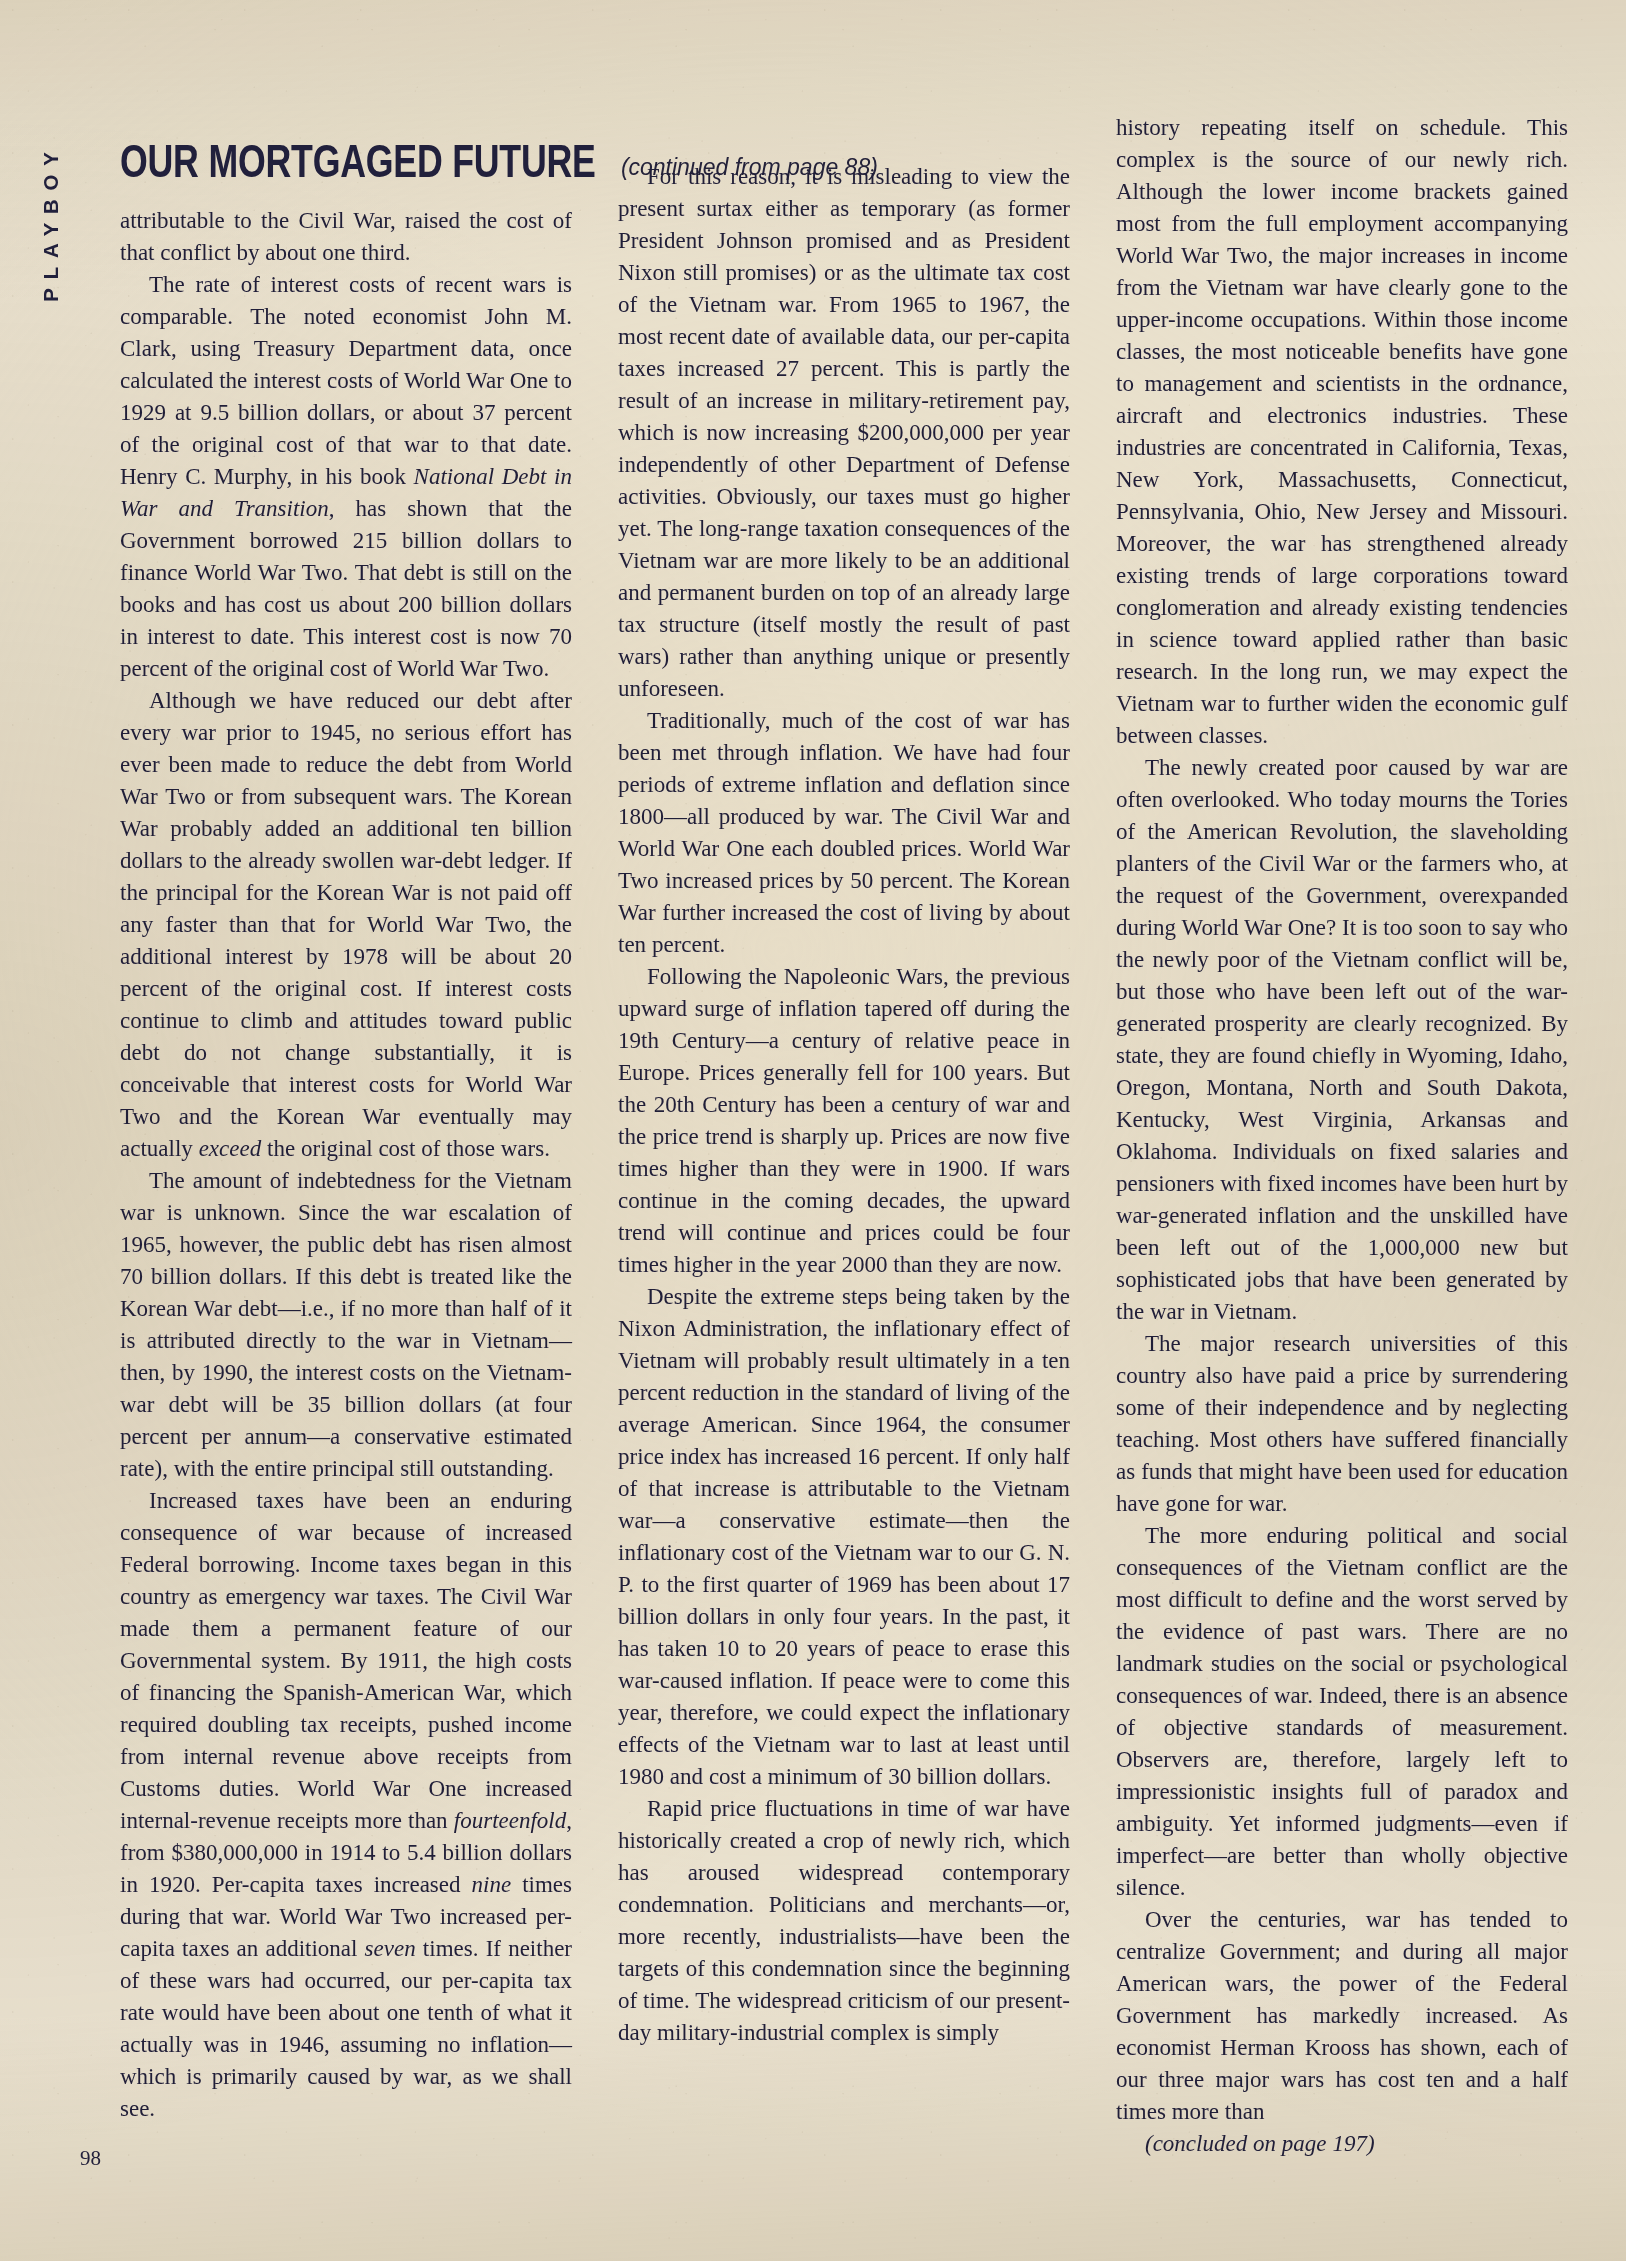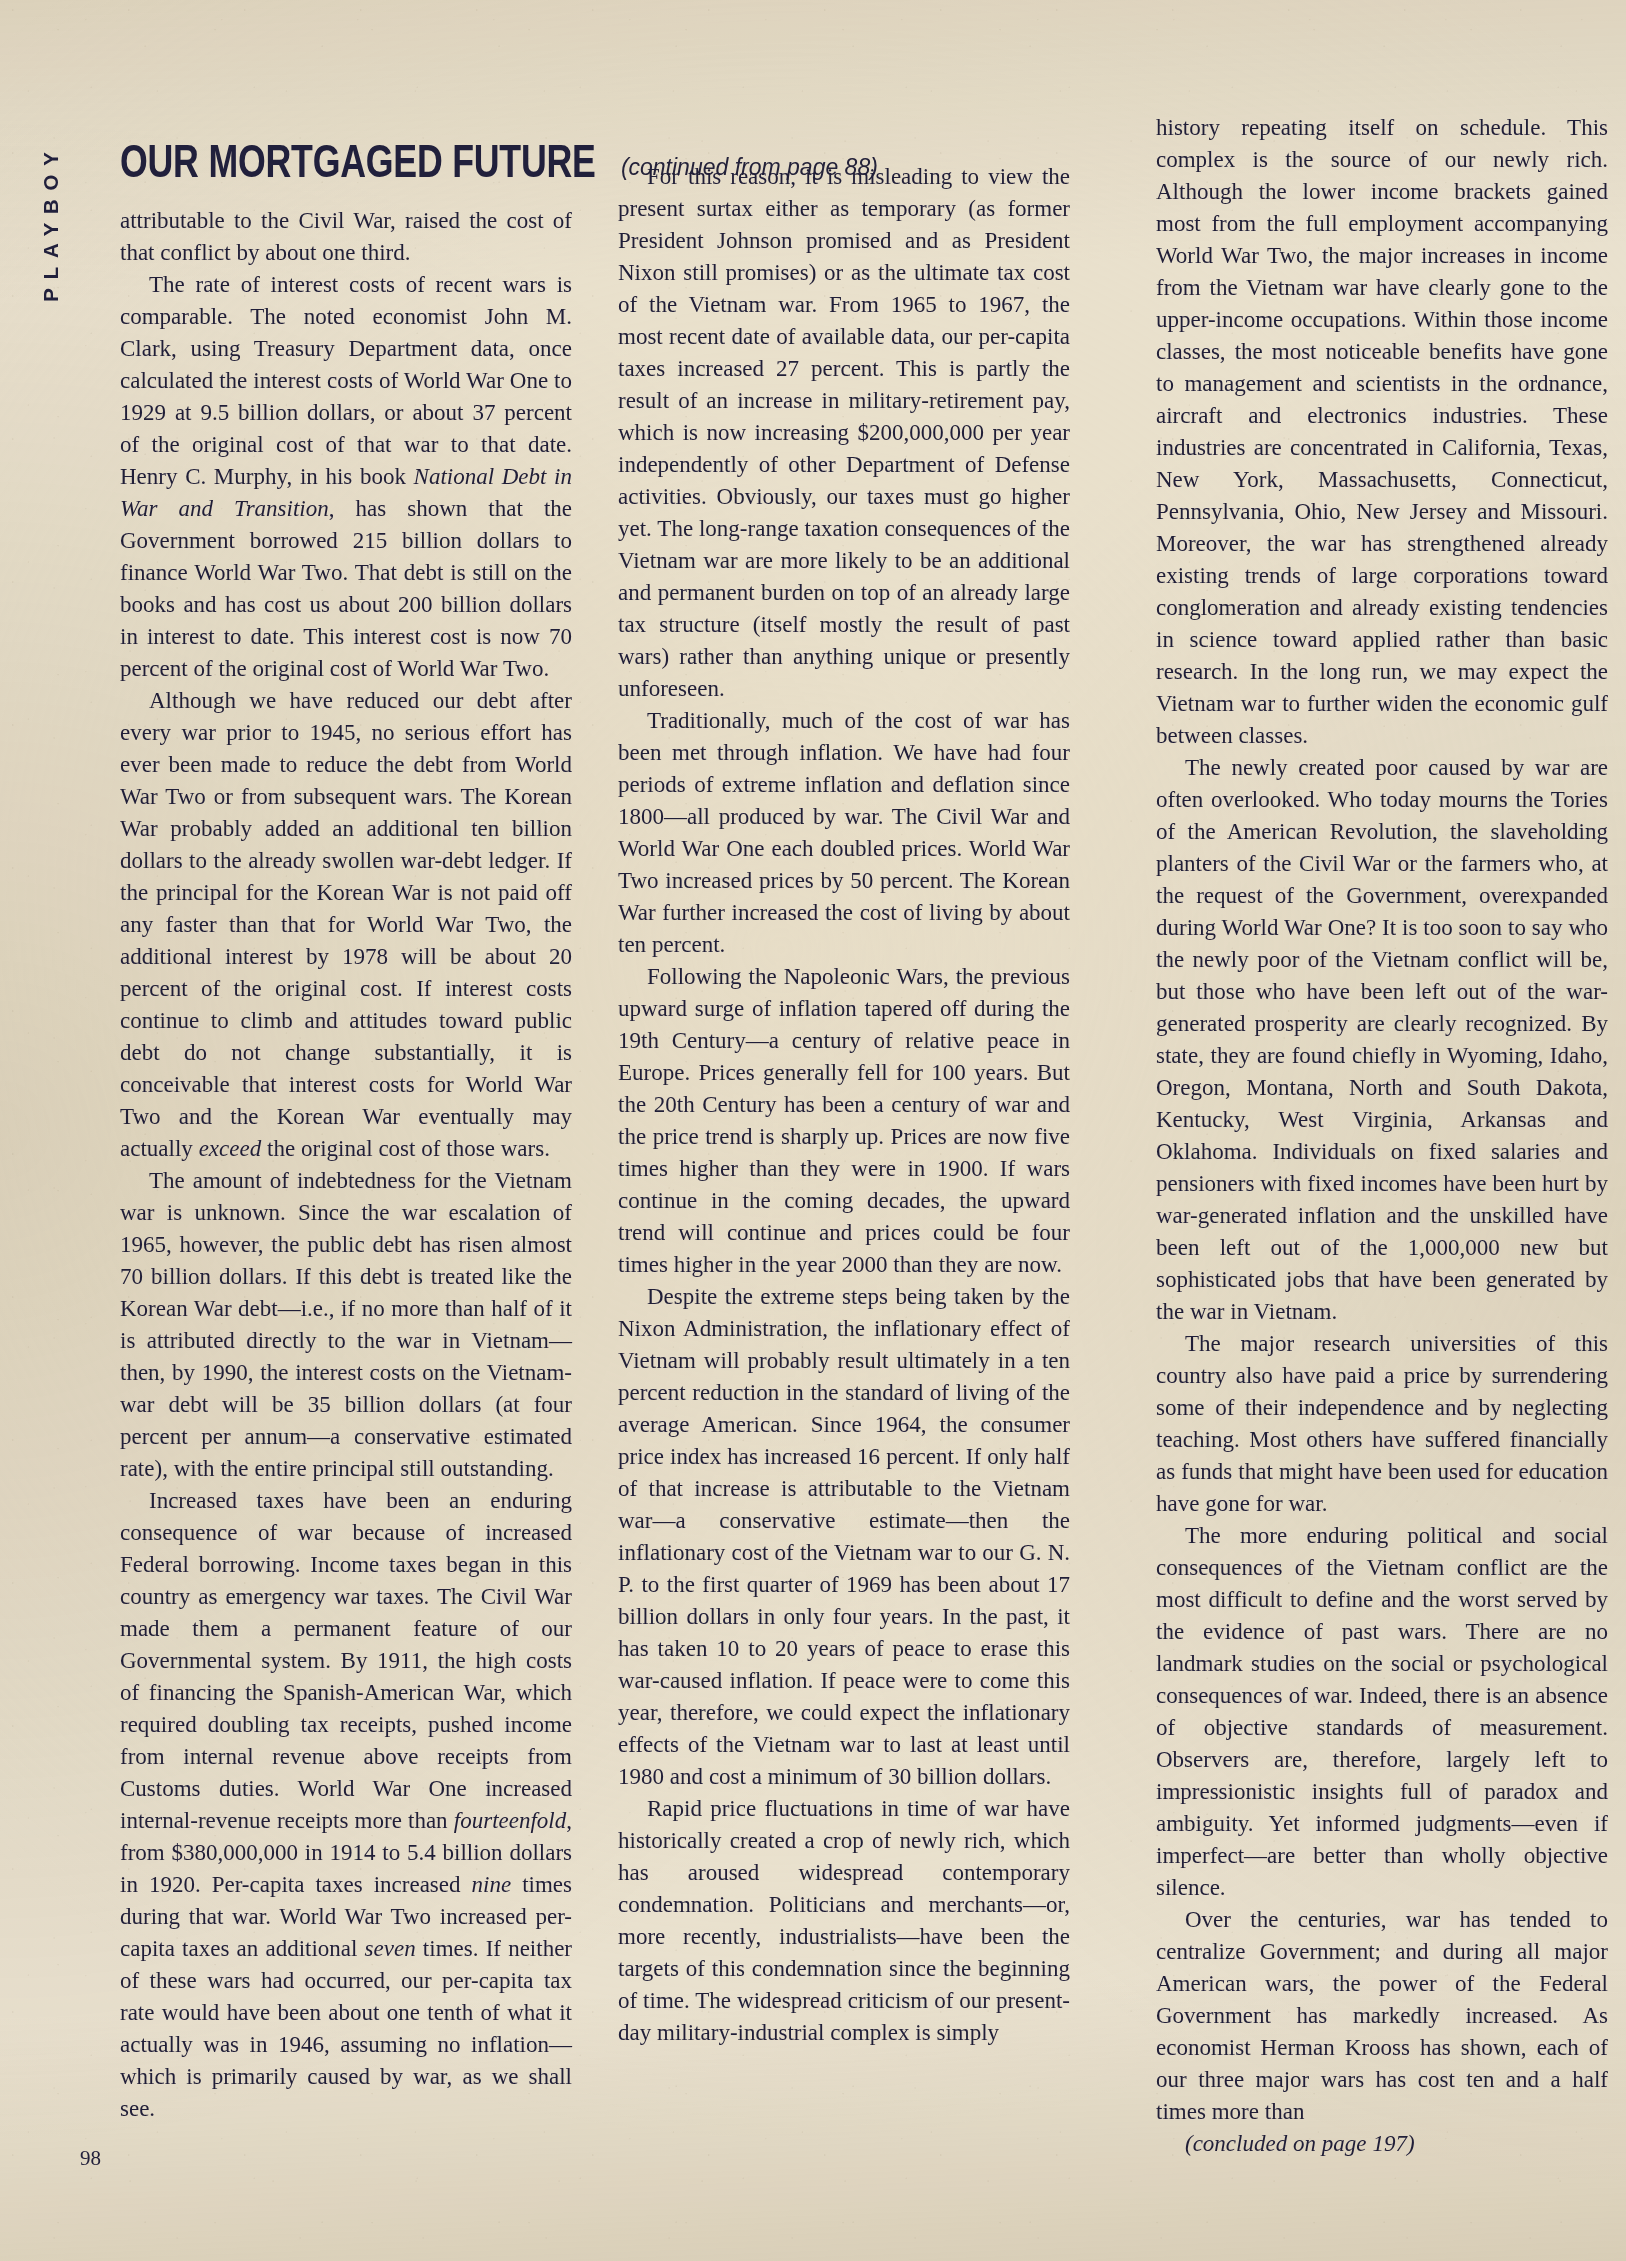--- a/index.html
+++ b/index.html
@@ -130,21 +130,20 @@
   .col p.no-indent { text-indent: 0; }
   .col p em, .col p i { font-style: italic; }
 
   
   .col--left .lead { text-indent: 0; margin-top: 44px; }
 
   
   .col--right {
     position: relative;
     top: -49px;
-    margin-left: 40px;
   }
 
   
   .folio {
     position: absolute;
     left: 56px;
     top: 2146px;
     font-family: "Liberation Serif", "DejaVu Serif", serif;
     font-size: 21px;
     color: #23213c;

